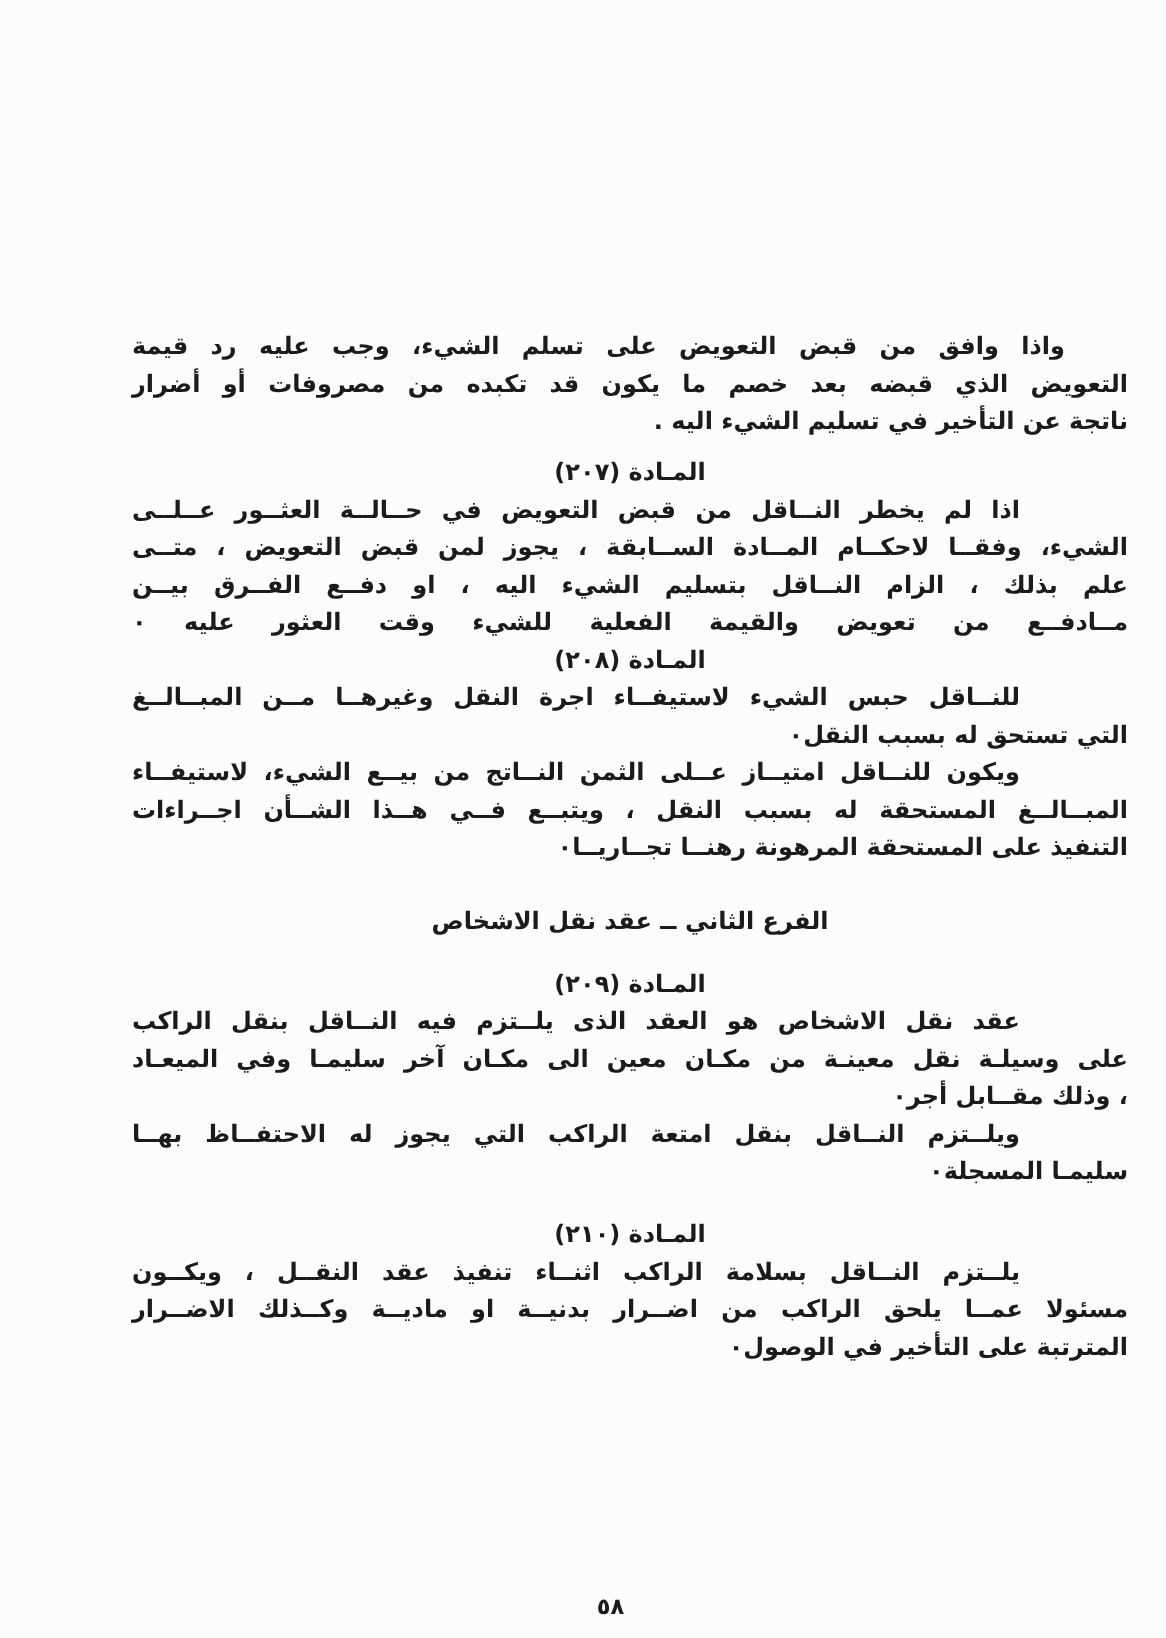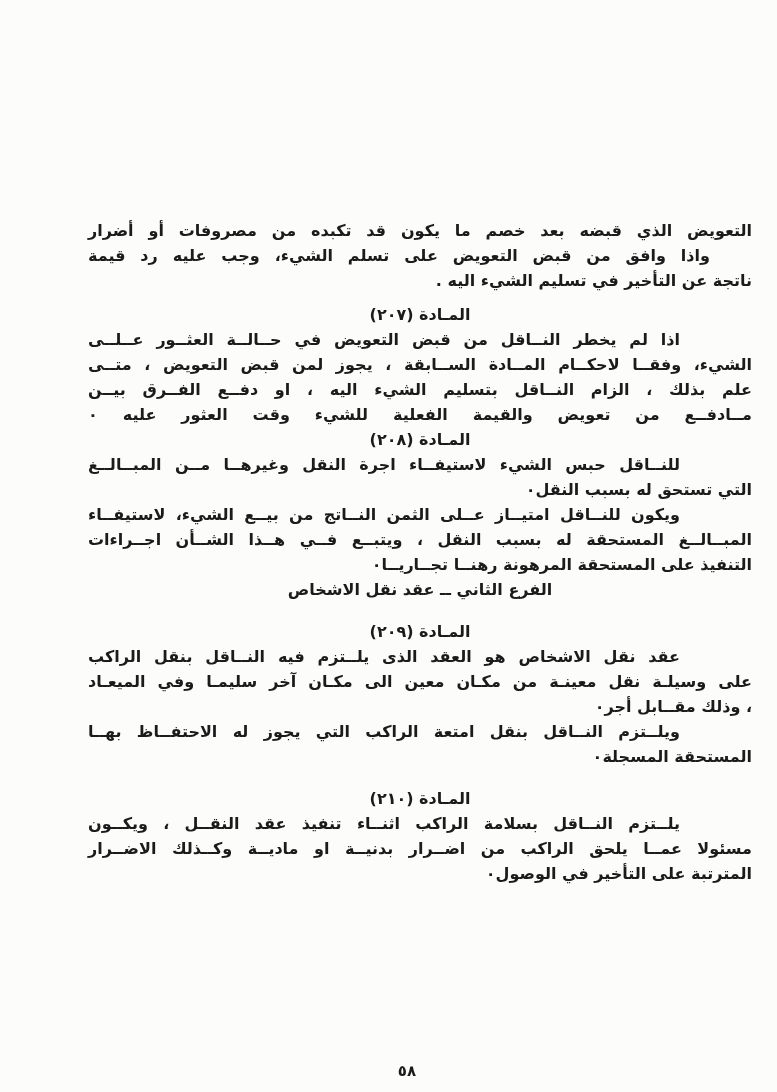--- a/index.html
+++ b/index.html
@@ -37,41 +37,41 @@
   .line.indent{padding-right:72px;}
   .heading{
     font-size:16px;
     line-height:25px;
     text-align:center;
     text-align-last:center;
     white-space:nowrap;
   }
   .mt-a{margin-top:9px;}
   .mt-b{}
-  .mt-c{margin-top:0;text-align:right;}
+  .mt-c{margin-top:24px;text-align:right;}
   .mt-d{margin-top:17px;}
   .page-number{
     position:absolute;
     top:1026px;left:37px;right:0;
     text-align:center;
     font-size:15px;
     letter-spacing:4px;
     direction:rtl;
     margin-top:36px;
   }
 </style>
 </head>
 <body>
 
 <div class="page">
   <div class="col">
 
     <p class="para">
+      <span class="line indent-sm" style="display:block">واذا وافق من قبض التعويض على تسلم الشيء، وجب عليه رد قيمة</span>
       <span class="line" style="display:block">التعويض الذي قبضه بعد خصم ما يكون قد تكبده من مصروفات أو أضرار</span>
-      <span class="line indent-sm" style="display:block">واذا وافق من قبض التعويض على تسلم الشيء، وجب عليه رد قيمة</span>
       <span class="line last" style="display:block">ناتجة عن التأخير في تسليم الشيء اليه .</span>
     </p>
 
     <div class="heading mt-a">المـادة (٢٠٧)</div>
     <p class="para">
       <span class="line indent" style="display:block">اذا لم يخطر النــاقل من قبض التعويض في حــالــة العثــور عــلــى</span>
       <span class="line" style="display:block">الشيء، وفقــا لاحكــام المــادة الســابقة ، يجوز لمن قبض التعويض ، متــى</span>
       <span class="line" style="display:block">علم بذلك ، الزام النــاقل بتسليم الشيء اليه ، او دفــع الفــرق بيــن</span>
       <span class="line" style="display:block">مــادفــع من تعويض والقيمة الفعلية للشيء وقت العثور عليه ٠</span>
     </p>
@@ -90,21 +90,21 @@
     <div class="heading mt-c">الفرع الثاني ــ عقد نقل الاشخاص</div>
 
     <div class="heading mt-d">المـادة (٢٠٩)</div>
     <p class="para">
       <span class="line indent" style="display:block">عقد نقل الاشخاص هو العقد الذى يلــتزم فيه النــاقل بنقل الراكب</span>
       <span class="line" style="display:block">على وسيلـة نقل معينـة من مكـان معين الى مكـان آخر سليمـا وفي الميعـاد</span>
       <span class="line last" style="display:block">، وذلك مقــابل أجر٠</span>
     </p>
     <p class="para">
       <span class="line indent" style="display:block">ويلــتزم النــاقل بنقل امتعة الراكب التي يجوز له الاحتفــاظ بهــا</span>
-      <span class="line last" style="display:block">المستحقة المسجلة٠</span>
+      <span class="line last" style="display:block">سليمـا المسجلة٠</span>
     </p>
 
     <div class="heading mt-d">المـادة (٢١٠)</div>
     <p class="para">
       <span class="line indent" style="display:block">يلــتزم النــاقل بسلامة الراكب اثنــاء تنفيذ عقد النقــل ، ويكــون</span>
       <span class="line" style="display:block">مسئولا عمــا يلحق الراكب من اضــرار بدنيــة او ماديــة وكــذلك الاضــرار</span>
       <span class="line last" style="display:block">المترتبة على التأخير في الوصول٠</span>
     </p>
 
   </div>

